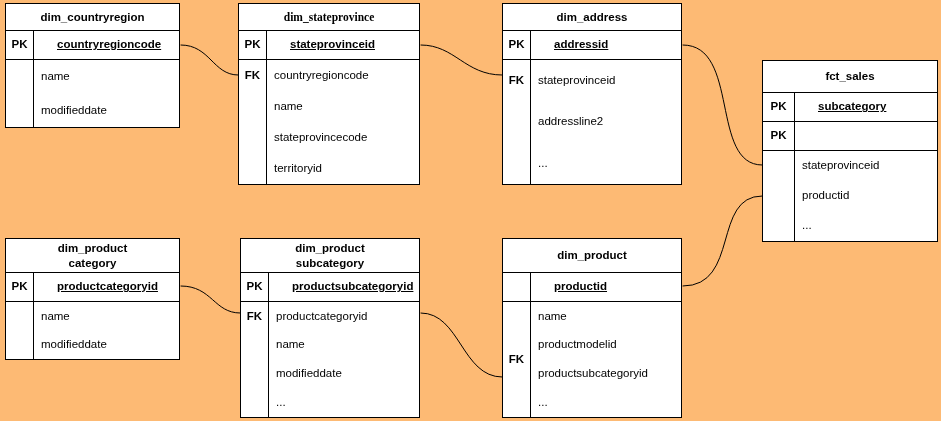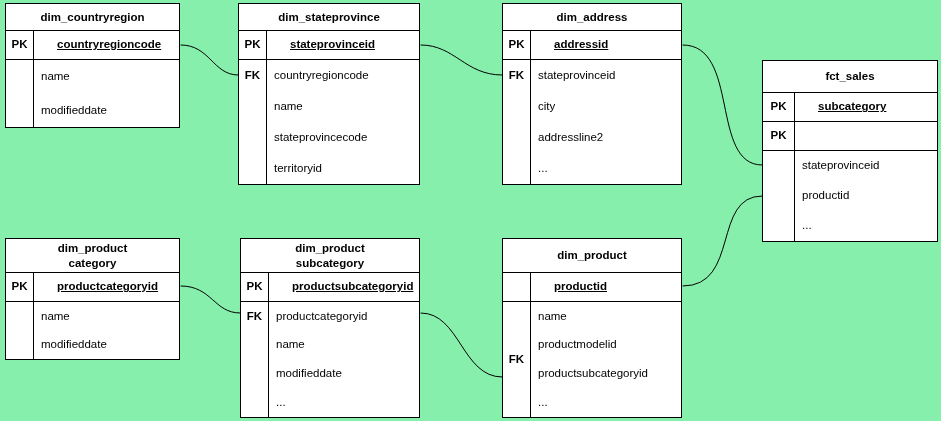--- a/index.html
+++ b/index.html
@@ -9,21 +9,21 @@
     background: #ffffff;
   }
   body {
     font-family: "Liberation Sans", sans-serif;
     -webkit-font-smoothing: antialiased;
   }
   #canvas {
     position: relative;
     width: 941px;
     height: 421px;
-    background: #86efac;
+    background: #fdba74;
     overflow: hidden;
   }
   
   .entity {
     position: absolute;
     box-sizing: border-box;
     border: 1px solid #000000;
     background: #ffffff;
     display: flex;
     flex-direction: column;
@@ -183,21 +183,21 @@
             <div class="key-cell" style="width: 27px; flex-basis: 27px;"></div>
             <div class="name-cell">name</div>
           </div>
           <div class="attr-row" style="flex: 1 1 auto;">
             <div class="key-cell" style="width: 27px; flex-basis: 27px;"></div>
             <div class="name-cell">modifieddate</div>
           </div>
         </div>
       </div>
       <div class="entity" style="left: 238px; top: 3px; width: 182px; height: 182px;">
-        <div class="entity-title" style="height: 27px; min-height: 27px;">dim_stateprovince</div>
+        <div class="entity-title" style="height: 27px; min-height: 27px; font-family: Liberation Serif, serif;">dim_stateprovince</div>
         <div class="entity-body">
           <div class="key-divider" style="left: 27px;"></div>
           <div class="attr-row sep" style="height: 29px; flex: 0 0 29px;">
             <div class="key-cell" style="width: 27px; flex-basis: 27px;">PK</div>
             <div class="name-cell pk">stateprovinceid</div>
           </div>
           <div class="attr-row" style="flex: 1 1 auto;">
             <div class="key-cell" style="width: 27px; flex-basis: 27px;">FK</div>
             <div class="name-cell">countryregioncode</div>
           </div>
@@ -219,24 +219,20 @@
         <div class="entity-title" style="height: 27px; min-height: 27px;">dim_address</div>
         <div class="entity-body">
           <div class="key-divider" style="left: 27px;"></div>
           <div class="attr-row sep" style="height: 29px; flex: 0 0 29px;">
             <div class="key-cell" style="width: 27px; flex-basis: 27px;">PK</div>
             <div class="name-cell pk">addressid</div>
           </div>
           <div class="attr-row" style="flex: 1 1 auto;">
             <div class="key-cell" style="width: 27px; flex-basis: 27px;">FK</div>
             <div class="name-cell">stateprovinceid</div>
-          </div>
-          <div class="attr-row" style="flex: 1 1 auto;">
-            <div class="key-cell" style="width: 27px; flex-basis: 27px;"></div>
-            <div class="name-cell">city</div>
           </div>
           <div class="attr-row" style="flex: 1 1 auto;">
             <div class="key-cell" style="width: 27px; flex-basis: 27px;"></div>
             <div class="name-cell">addressline2</div>
           </div>
           <div class="attr-row" style="flex: 1 1 auto;">
             <div class="key-cell" style="width: 27px; flex-basis: 27px;"></div>
             <div class="name-cell">...</div>
           </div>
         </div>

